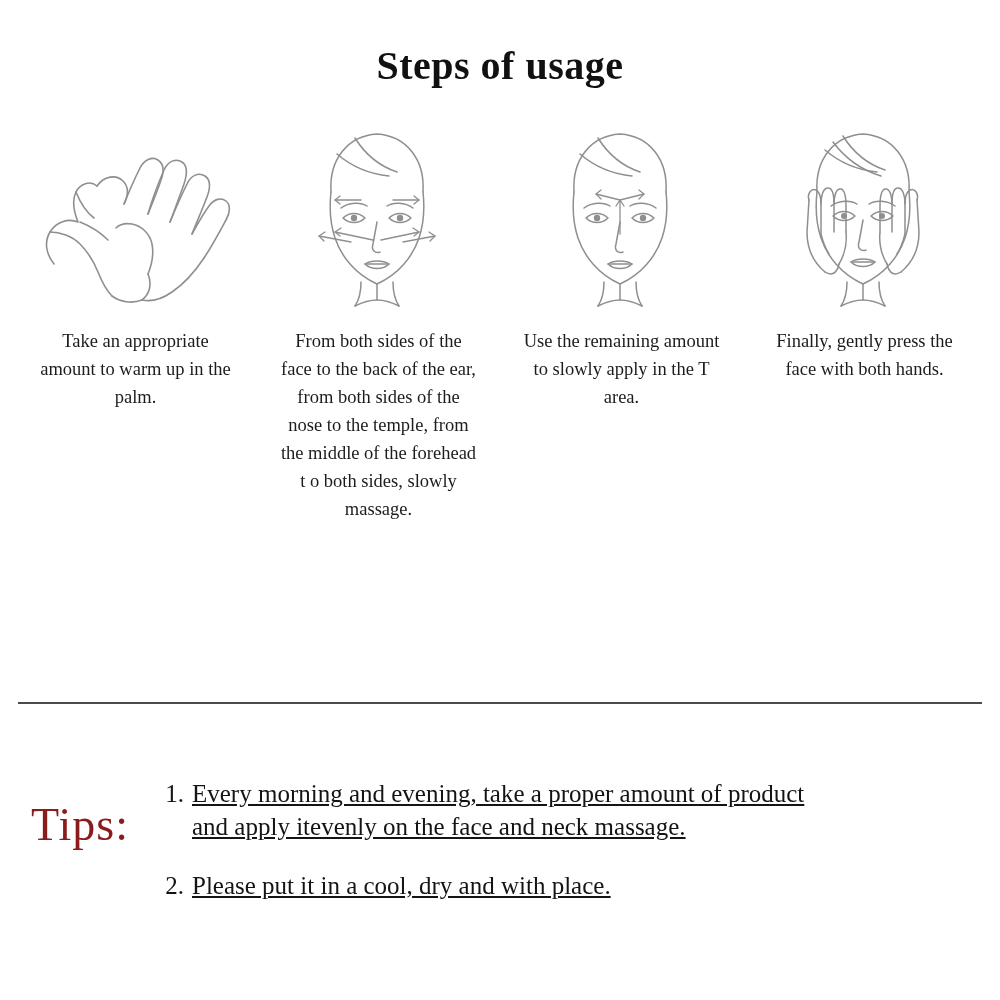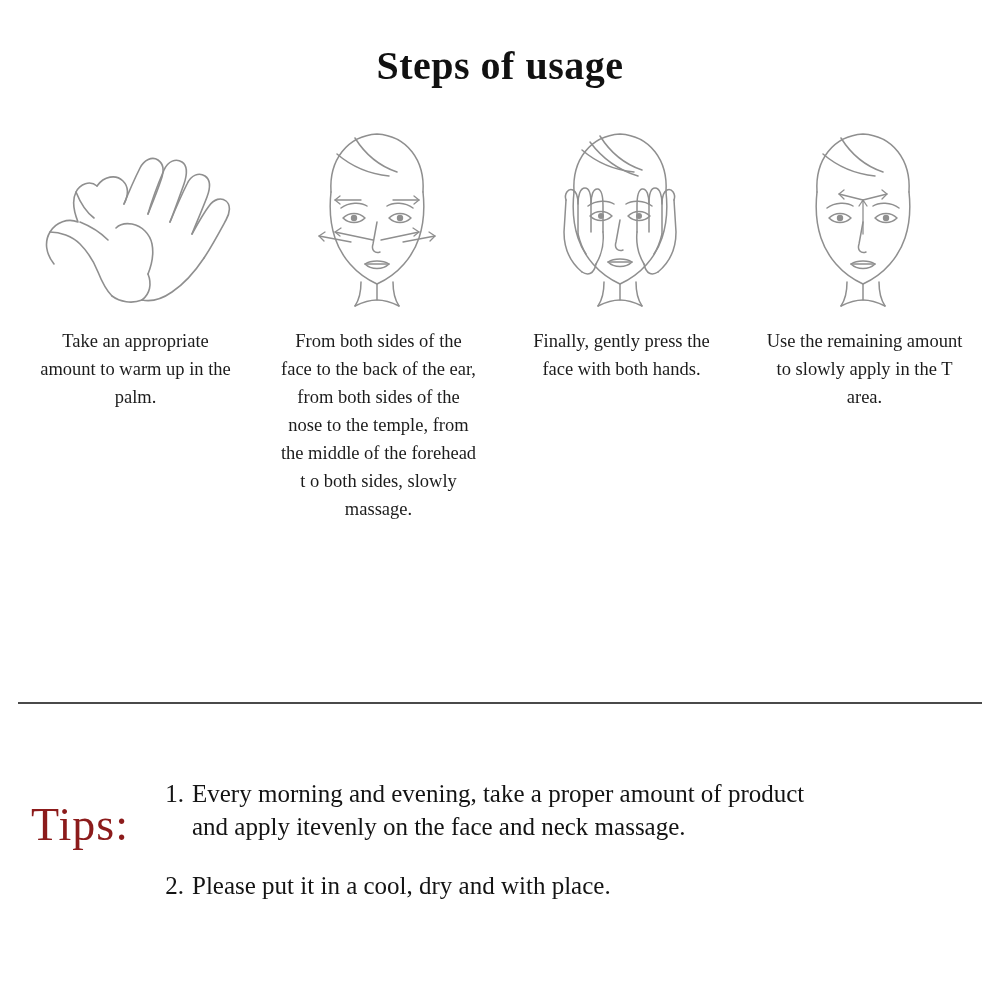--- a/index.html
+++ b/index.html
@@ -107,20 +107,21 @@
   }
   .tip-num {
     width: 32px;
     flex: 0 0 32px;
     text-align: right;
     padding-right: 8px;
     box-sizing: border-box;
   }
   .tip-text {
     flex: 1;
+    text-decoration: underline;
   }
 </style>
 </head>
 <body>
 
 <div class="page">
 
   <h1 class="title">Steps of usage</h1>
 
   <div class="steps">
@@ -189,20 +190,54 @@
               <path d="M136 114 L142 118 L137 122"></path>
 
             <path d="M74 128 L42 122"></path>
               <path d="M48 118 L42 122 L47 127"></path>
             <path d="M126 128 L158 122"></path>
               <path d="M152 118 L158 122 L153 127"></path>
           </g>
         </svg>
       </div>
       <div class="caption">From both sides of the face to the back of the ear, from both sides of the nose to the temple, from the middle of the forehead t o both sides, slowly massage.</div>
+    </div>
+
+    <div class="step">
+      <div class="art">
+        <svg width="200" height="200" viewBox="0 0 200 200" fill="none" stroke="#8f8f8f" stroke-width="1.5" stroke-linecap="round" stroke-linejoin="round">
+          <path d="M54 78 C52 46 70 22 100 20 C130 22 148 46 146 78"></path>
+          <path d="M60 40 C74 52 92 60 112 62"></path>
+          <path d="M78 24 C88 40 102 52 120 58"></path>
+          <path d="M54 78 C52 96 54 112 58 124 C64 142 78 160 100 170 C122 160 136 142 142 124 C146 112 148 96 146 78"></path>
+          <path d="M100 170 L100 186"></path>
+          <path d="M78 192 C86 188 94 186 100 186 C106 186 114 188 122 192"></path>
+          <path d="M84 168 C84 178 82 186 78 192"></path>
+          <path d="M116 168 C116 178 118 186 122 192"></path>
+          <path d="M66 104 C72 98 82 98 88 104 C82 110 72 110 66 104 Z"></path>
+          <path d="M112 104 C118 98 128 98 134 104 C128 110 118 110 112 104 Z"></path>
+          <circle cx="77" cy="104" r="3.2" fill="#8f8f8f" stroke="none"></circle>
+          <circle cx="123" cy="104" r="3.2" fill="#8f8f8f" stroke="none"></circle>
+          <path d="M64 94 C72 88 84 88 90 92"></path>
+          <path d="M110 92 C116 88 128 88 136 94"></path>
+          <path d="M100 108 L96 130 C94 136 98 140 103 138"></path>
+          <path d="M88 150 C94 146 106 146 112 150 C106 156 94 156 88 150 Z"></path>
+          <path d="M88 150 L112 150"></path>
+
+          <g stroke-width="1.3">
+            <path d="M100 120 L100 86"></path>
+              <path d="M96 92 L100 86 L104 92"></path>
+            <path d="M100 86 L76 80"></path>
+              <path d="M81 76 L76 80 L81 85"></path>
+            <path d="M100 86 L124 80"></path>
+              <path d="M119 76 L124 80 L119 85"></path>
+          </g>
+        </svg>
+      </div>
+      <div class="caption">Use the remaining amount to slowly apply in the T area.</div>
     </div>
 
     <div class="step">
       <div class="art">
         <svg width="200" height="200" viewBox="0 0 200 200" fill="none" stroke="#8f8f8f" stroke-width="1.5" stroke-linecap="round" stroke-linejoin="round">
           <path d="M54 78 C52 46 70 22 100 20 C130 22 148 46 146 78"></path>
           <path d="M62 36 C76 48 94 56 114 58"></path>
           <path d="M80 22 C90 38 104 50 122 56"></path>
           <path d="M70 28 C82 44 98 56 118 62"></path>
           <path d="M54 78 C52 96 54 112 58 124 C64 142 78 160 100 170 C122 160 136 142 142 124 C146 112 148 96 146 78"></path>
@@ -233,54 +268,20 @@
           <path d="M129 90 C129 82 127 74 122 75 C118 76 117 84 117 92 L117 118"></path>
           <path d="M154 86 L156 118 C156 134 150 148 138 158"></path>
           <path d="M142 120 C140 128 138 134 134 140"></path>
           <path d="M117 118 C116 128 118 140 124 150"></path>
           <path d="M138 158 C132 162 126 160 124 150"></path>
         </svg>
       </div>
       <div class="caption">Finally, gently press the face with both hands.</div>
     </div>
 
-    <div class="step">
-      <div class="art">
-        <svg width="200" height="200" viewBox="0 0 200 200" fill="none" stroke="#8f8f8f" stroke-width="1.5" stroke-linecap="round" stroke-linejoin="round">
-          <path d="M54 78 C52 46 70 22 100 20 C130 22 148 46 146 78"></path>
-          <path d="M60 40 C74 52 92 60 112 62"></path>
-          <path d="M78 24 C88 40 102 52 120 58"></path>
-          <path d="M54 78 C52 96 54 112 58 124 C64 142 78 160 100 170 C122 160 136 142 142 124 C146 112 148 96 146 78"></path>
-          <path d="M100 170 L100 186"></path>
-          <path d="M78 192 C86 188 94 186 100 186 C106 186 114 188 122 192"></path>
-          <path d="M84 168 C84 178 82 186 78 192"></path>
-          <path d="M116 168 C116 178 118 186 122 192"></path>
-          <path d="M66 104 C72 98 82 98 88 104 C82 110 72 110 66 104 Z"></path>
-          <path d="M112 104 C118 98 128 98 134 104 C128 110 118 110 112 104 Z"></path>
-          <circle cx="77" cy="104" r="3.2" fill="#8f8f8f" stroke="none"></circle>
-          <circle cx="123" cy="104" r="3.2" fill="#8f8f8f" stroke="none"></circle>
-          <path d="M64 94 C72 88 84 88 90 92"></path>
-          <path d="M110 92 C116 88 128 88 136 94"></path>
-          <path d="M100 108 L96 130 C94 136 98 140 103 138"></path>
-          <path d="M88 150 C94 146 106 146 112 150 C106 156 94 156 88 150 Z"></path>
-          <path d="M88 150 L112 150"></path>
-
-          <g stroke-width="1.3">
-            <path d="M100 120 L100 86"></path>
-              <path d="M96 92 L100 86 L104 92"></path>
-            <path d="M100 86 L76 80"></path>
-              <path d="M81 76 L76 80 L81 85"></path>
-            <path d="M100 86 L124 80"></path>
-              <path d="M119 76 L124 80 L119 85"></path>
-          </g>
-        </svg>
-      </div>
-      <div class="caption">Use the remaining amount to slowly apply in the T area.</div>
-    </div>
-
   </div>
 
   <div class="divider"></div>
 
   <div class="tips-section">
     <div class="tips-label">Tips:</div>
     <div class="tips-list">
       <div class="tip">
         <span class="tip-num">1.</span>
         <span class="tip-text">Every morning and evening, take a proper amount of product and apply itevenly on the face and neck massage.</span>

